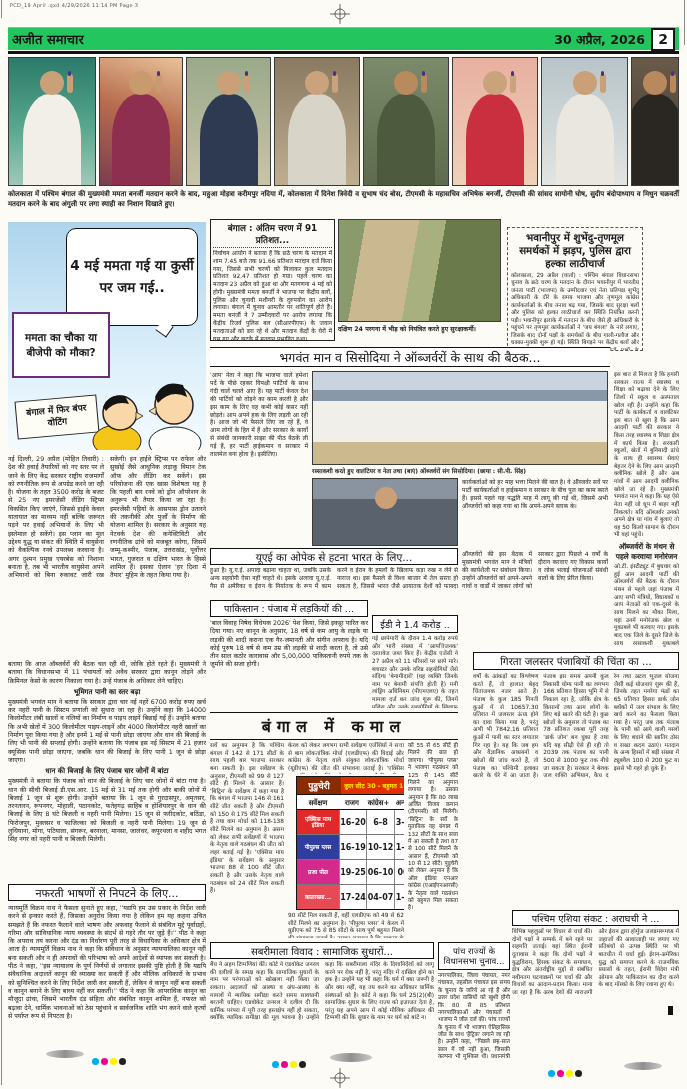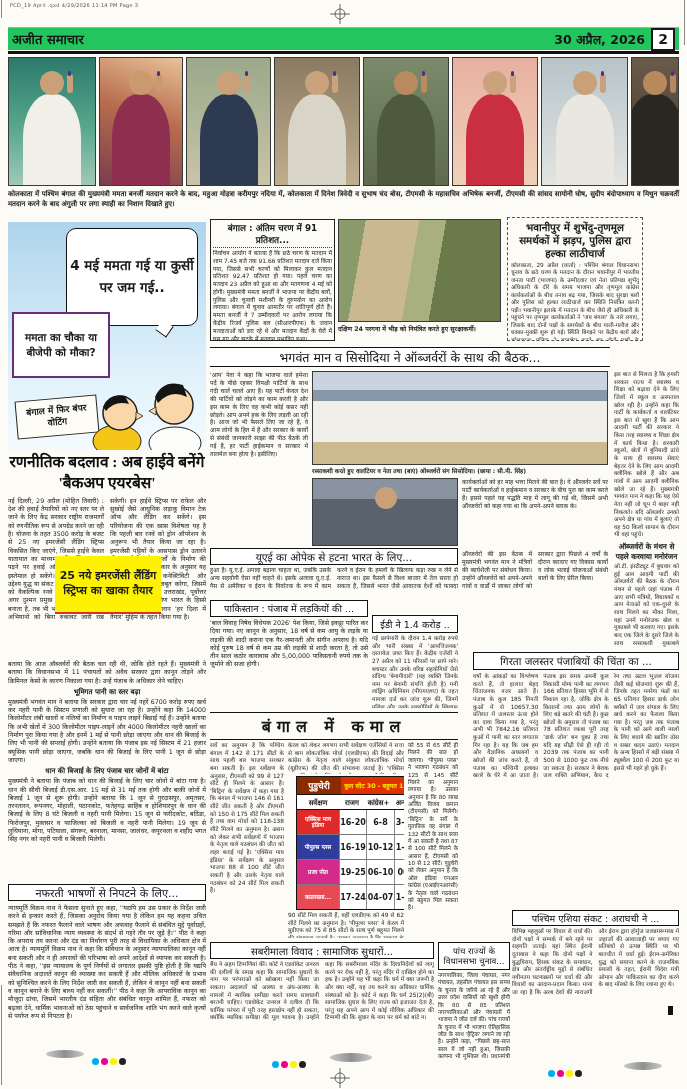--- a/index.html
+++ b/index.html
@@ -153,23 +153,21 @@
       <path d="M24 52 Q29 38 46 41 L50 49 Q36 45 27 56 Z" fill="#141414"></path>
       <path d="M57 57 l7 4 -7 4 z" fill="#fad7a8" stroke="#222" stroke-width="0.8"></path>
       <ellipse cx="96" cy="88" rx="26" ry="16" fill="#fdfdfb" stroke="#222"></ellipse>
       <circle cx="95" cy="50" r="19" fill="#fad7a8" stroke="#222" stroke-width="1.5"></circle>
       <path d="M76 42 Q84 24 104 30 L108 42 Q92 34 79 48 Z" fill="#141414"></path>
       <path d="M77 52 l-7 4 7 4 z" fill="#fad7a8" stroke="#222" stroke-width="0.8"></path>
     </svg>
   </div>
 
   <div class="abs" style="left:8px;top:452px;width:198px;height:206px">
-    <div class="head-big" style="font-size:15.5px;line-height:1.35">रणनीतिक बदलाव : अब हाईवे बनेंगे 'बैकअप एयरबेस'</div>
     <div class="bt c2" style="height:156px;margin-top:3px">नई दिल्ली, 29 अप्रैल (मोहित तिवारी) : देश की हवाई तैयारियों को नए स्तर पर ले जाने के लिए केंद्र सरकार राष्ट्रीय राजमार्गों को रणनीतिक रूप से अपग्रेड करने जा रही है। योजना के तहत 3500 करोड़ के बजट से 25 नए इमरजेंसी लैंडिंग स्ट्रिप्स विकसित किए जाएंगे, जिससे हाईवे केवल यातायात का माध्यम नहीं बल्कि जरूरत पड़ने पर हवाई अभियानों के लिए भी इस्तेमाल हो सकेंगे। इस प्लान का मूल उद्देश्य युद्ध या संकट की स्थिति में वायुसेना को वैकल्पिक रनवे उपलब्ध करवाना है। अगर दुश्मन प्रमुख एयरबेस को निशाना बनाता है, तब भी भारतीय वायुसेना अपने अभियानों को बिना रुकावट जारी रख सकेगी। इन हाईवे स्ट्रिप्स पर राफेल और सुखोई जैसे आधुनिक लड़ाकू विमान टेक ऑफ और लैंडिंग कर सकेंगे। इस परियोजना की एक खास विशेषता यह है कि पहली बार रनवे को ड्रोन ऑपरेशन के अनुरूप भी तैयार किया जा रहा है। इमरजेंसी पट्टियों के आसपास ड्रोन उतारने की तकनीकी और पुर्जों के निर्माण की योजना शामिल है। सरकार के अनुसार यह नेटवर्क देश की कनेक्टिविटी और रणनीतिक ढांचे को मजबूत करेगा, जिसमें जम्मू-कश्मीर, पंजाब, उत्तराखंड, पूर्वोत्तर भारत, गुजरात व दक्षिण भारत के हिस्से शामिल हैं। इसका ऐलान 'हर दिशा में तैयार' मुहिम के तहत किया गया है।</div>
-    <div class="pullq" style="left:47px;top:104px;width:106px;height:58px">25 नये इमरजेंसी लैंडिंग स्ट्रिप्स का खाका तैयार</div>
   </div>
 
   <div class="abs" style="left:8px;top:658px;width:198px;height:224px;overflow:hidden">
     <div class="bt" style="margin-top:2px">बताया कि आज ऑब्जर्वरों की बैठक चल रही थी, जोकि होते रहते हैं। मुख्यमंत्री ने बताया कि विधानसभा में 11 पंचायतों को अवैध सरकार द्वारा कानून तोड़ने और क्रिमिनल केसों के कारण निकाला गया है। उन्हें पंजाब के अधिकार लेने चाहिए।</div>
     <div class="subhead">भूमिगत पानी का स्तर बढ़ा</div>
     <div class="bt">मुख्यमंत्री भगवंत मान ने बताया कि सरकार द्वारा चार नई नहरें 6700 करोड़ रुपए खर्च कर नहरी पानी के सिस्टम प्रणाली को सुधारा जा रहा है। उन्होंने कहा कि 14000 किलोमीटर लंबी खालों व नलियों का निर्माण व पाइप लाइनें बिछाई गई हैं। उन्होंने बताया कि अभी खेतों में 300 किलोमीटर पाइप-लाइनें और 4000 किलोमीटर नहरी खालों का निर्माण पूरा किया गया है और इनमें 1 मई से पानी छोड़ा जाएगा और धान की बिजाई के लिए भी पानी की सप्लाई होगी। उन्होंने बताया कि पंजाब इस नई सिस्टम में 21 हजार क्यूसिक पानी छोड़ा जाएगा, जबकि धान की बिजाई के लिए पानी 1 जून से छोड़ा जाएगा।</div>
     <div class="subhead">धान की बिजाई के लिए पंजाब चार जोनों में बांटा</div>
     <div class="bt">मुख्यमंत्री ने बताया कि पंजाब को धान की बिजाई के लिए चार जोनों में बांटा गया है। धान की सीधी बिजाई डी.एस.आर. 15 मई से 31 मई तक होगी और बाकी जोनों में बिजाई 1 जून से शुरू होगी। उन्होंने बताया कि 1 जून से गुरदासपुर, अमृतसर, तरनतारन, रूपनगर, मोहाली, पठानकोट, फतेहगढ़ साहिब व होशियारपुर के धान की बिजाई के लिए 8 घंटे बिजली व नहरी पानी मिलेगा। 15 जून से फरीदकोट, बठिंडा, फिरोजपुर, मुक्तसर व फाजिल्का को बिजली व नहरी पानी मिलेगा। 19 जून से लुधियाना, मोगा, पटियाला, संगरूर, बरनाला, मानसा, जालंधर, कपूरथला व शहीद भगत सिंह नगर को नहरी पानी व बिजली मिलेगी।</div>
   </div>
 
@@ -179,21 +177,21 @@
   </div>
 
   <div class="abs" style="left:210px;top:219px;width:125px;height:122px;border:1px solid #222;box-sizing:border-box;padding:2px;overflow:hidden">
     <div style="font-weight:bold;font-size:8.8px;text-align:center;border-bottom:1px dotted #444;padding-bottom:1px">बंगाल : अंतिम चरण में 91 प्रतिशत...</div>
     <div class="bt" style="font-size:5.9px;margin-top:2px">निर्वाचन आयोग ने बताया है कि छठे चरण के मतदान में शाम 7.45 बजे तक 91.66 प्रतिशत मतदान दर्ज किया गया, जिससे सभी चरणों को मिलाकर कुल मतदान प्रतिशत 92.47 प्रतिशत हो गया। पहले चरण का मतदान 23 अप्रैल को हुआ था और मतगणना 4 मई को होगी। मुख्यमंत्री ममता बनर्जी ने भाजपा पर केंद्रीय बलों, पुलिस और चुनावी मशीनरी के दुरुपयोग का आरोप लगाया। बंगाल में चुनाव आमतौर पर शांतिपूर्ण होते हैं। ममता बनर्जी ने 7 उम्मीदवारों पर आरोप लगाया कि केंद्रीय रिजर्व पुलिस बल (सीआरपीएफ) के जवान मतदाताओं को डरा रहे थे और मतदान केंद्रों के घेरों में घुस गए और झटके में मतदान प्रभावित हुआ।</div>
   </div>
 
   <div class="photo-box" style="left:338px;top:219px;width:163px;height:103px;background:linear-gradient(100deg,#8a9a6a 0 15%,#c9b890 15% 45%,#a8b080 45% 60%,#6a7a4a 60% 100%)"></div>
   <div class="abs cap" style="left:338px;top:324px;width:163px;font-size:6.3px">दक्षिण 24 परगना में भीड़ को नियंत्रित करते हुए सुरक्षाकर्मी।</div>
 
-  <div class="abs" style="left:507px;top:217px;width:136px;height:124px;border:1.5px dashed #555;box-sizing:border-box;padding:3px;overflow:hidden">
+  <div class="abs" style="left:507px;top:227px;width:136px;height:124px;border:1.5px dashed #555;box-sizing:border-box;padding:3px;overflow:hidden">
     <div style="font-weight:bold;font-size:10.3px;text-align:center;line-height:1.25">भवानीपुर में शुभेंदु-तृणमूल समर्थकों में झड़प, पुलिस द्वारा हल्का लाठीचार्ज</div>
     <div class="bt" style="font-size:5.7px;margin-top:2px">कोलकाता, 29 अप्रैल (वार्ता) : पश्चिम बंगाल विधानसभा चुनाव के छठे चरण के मतदान के दौरान भवानीपुर में भारतीय जनता पार्टी (भाजपा) के उम्मीदवार एवं नेता प्रतिपक्ष शुभेंदु अधिकारी के दौरे के समय भाजपा और तृणमूल कांग्रेस कार्यकर्ताओं के बीच तनाव बढ़ गया, जिसके बाद सुरक्षा बलों और पुलिस को हल्का लाठीचार्ज कर स्थिति नियंत्रित करनी पड़ी। भवानीपुर इलाके में मतदान के बीच जैसे ही अधिकारी के पहुंचने पर तृणमूल कार्यकर्ताओं ने 'जय बंगला' के नारे लगाए, जिसके बाद दोनों पक्षों के समर्थकों के बीच गाली-गलौज और धक्का-मुक्की शुरू हो गई। स्थिति बिगड़ने पर केंद्रीय बलों और कोलकाता पुलिस ने हस्तक्षेप करते हुए दोनों पक्षों के कार्यकर्ताओं को तितर-बितर किया। पुलिस के अनुसार अब तक किसी की गिरफ्तारी नहीं हुई है।</div>
   </div>
 
   <div class="abs bh" style="left:210px;top:347px;width:400px;height:20px;font-size:12.5px;border-left:none;border-right:none">भगवंत मान व सिसोदिया ने ऑब्जर्वरों के साथ की बैठक...</div>
   <div class="abs bt" style="left:210px;top:371px;width:98px;height:174px;font-size:6px">'आप' नेता ने कहा कि भाजपा वाले हमेशा पर्दे के पीछे रहकर विपक्षी पार्टियों के साथ गंदी चालें चलते आए हैं। यह पार्टी केवल देश की पार्टियों को तोड़ने का काम करती है और इस काम के लिए वह कभी कोई कसर नहीं छोड़ते। आप अपने हक के लिए लड़ती आ रही है। आज जो भी फैसले लिए जा रहे हैं, वे आम लोगों के हित में हैं और सरकार के कार्यों से संबंधी जानकारी साझा की पीठ बैठकें ली गई हैं, हर पार्टी हाईकमान व सरकार में तालमेल बना होता है। इसीलिए।</div>
   <div class="photo-box" style="left:312px;top:371px;width:296px;height:94px;background:linear-gradient(180deg,#c9d4e0 0 20%,#8898a8 20% 32%,#f1efe9 32% 76%,#cdb98e 76% 100%)"></div>
   <div class="abs cap" style="left:312px;top:467px;width:296px">रस्साकशी करते हुए वालंटियर व नेता तथा (बाएं) ऑब्जर्वरों संग सिसोदिया। (छाया : सी.पी. सिंह)</div>
   <div class="photo-box" style="left:312px;top:478px;width:146px;height:68px;background:linear-gradient(180deg,#8a94a0 0 30%,#5a626e 30% 100%)">
     <div style="position:absolute;left:62px;top:8px;width:22px;height:22px;border-radius:50%;background:#c9a078"></div>

